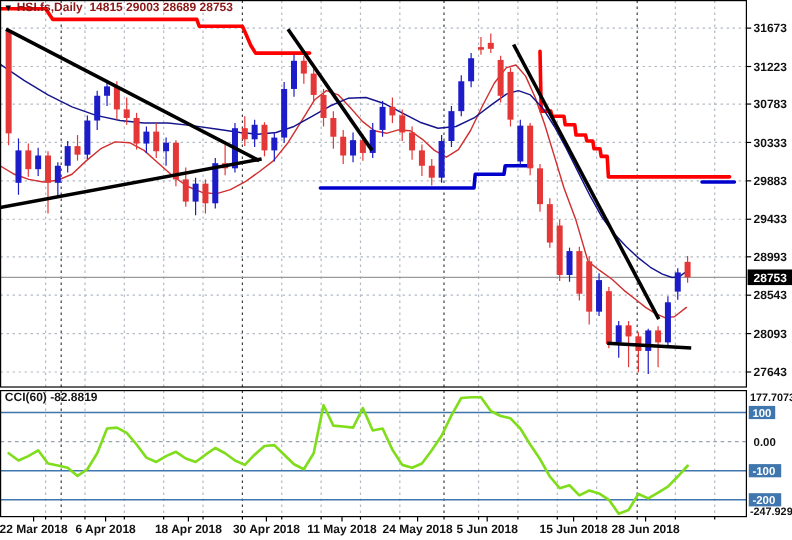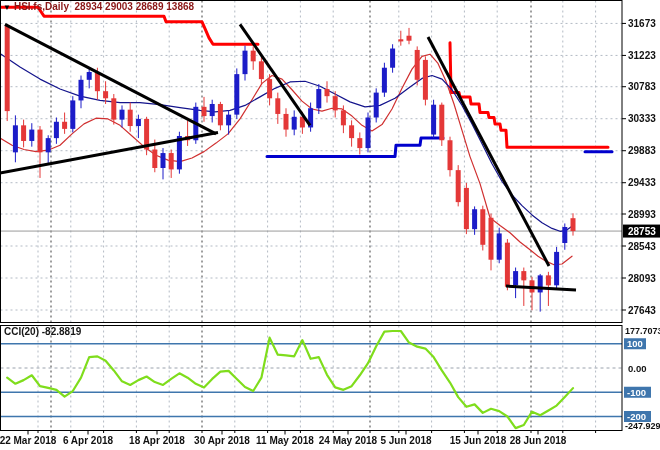--- a/index.html
+++ b/index.html
@@ -313,17 +313,17 @@
         <line x1="406" y1="430.5" x2="406" y2="434.5" stroke="#000" stroke-width="1"></line>
         <text x="406" y="444" font-size="10" fill="#111" text-anchor="middle" font-weight="600">5 Jun 2018</text>
         <line x1="478" y1="430.5" x2="478" y2="434.5" stroke="#000" stroke-width="1"></line>
         <text x="478" y="444" font-size="10" fill="#111" text-anchor="middle" font-weight="600">15 Jun 2018</text>
         <line x1="538" y1="430.5" x2="538" y2="434.5" stroke="#000" stroke-width="1"></line>
         <text x="538" y="444" font-size="10" fill="#111" text-anchor="middle" font-weight="600">28 Jun 2018</text>
       </g>
     </svg>
 
   <div id="title" style="color: rgb(139, 23, 23);">
-    <span class="arr">▼</span><span>HSI.fs,Daily</span>&nbsp;&nbsp;<span>28934 29003 28689 13868</span>
+    <span class="arr">▼</span><span>HSI.fs,Daily</span>&nbsp;&nbsp;<span>14815 29003 28689 28753</span>
   </div>
 
-  <div id="cci-label">CCI(20) -82.8819</div>
+  <div id="cci-label">CCI(60) -82.8819</div>
 </div>
 
 </body></html>

